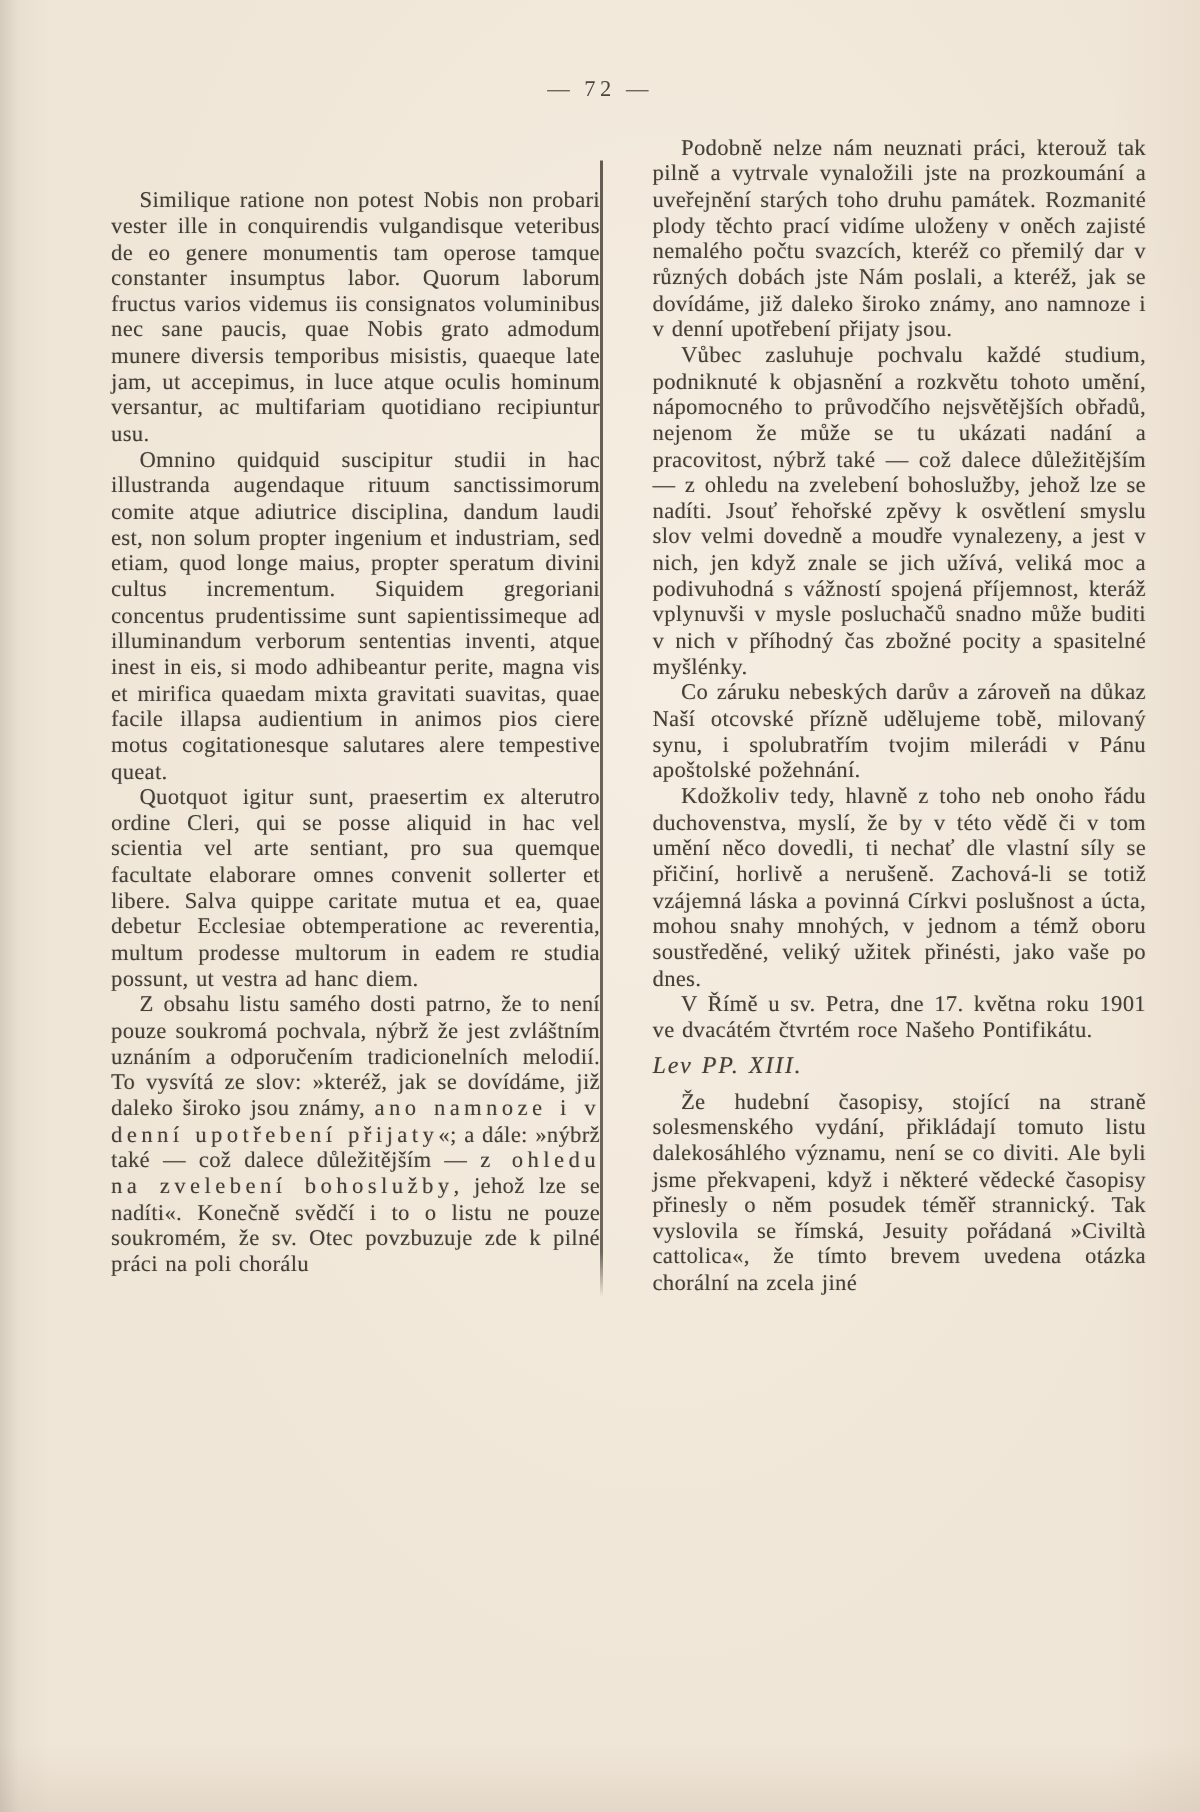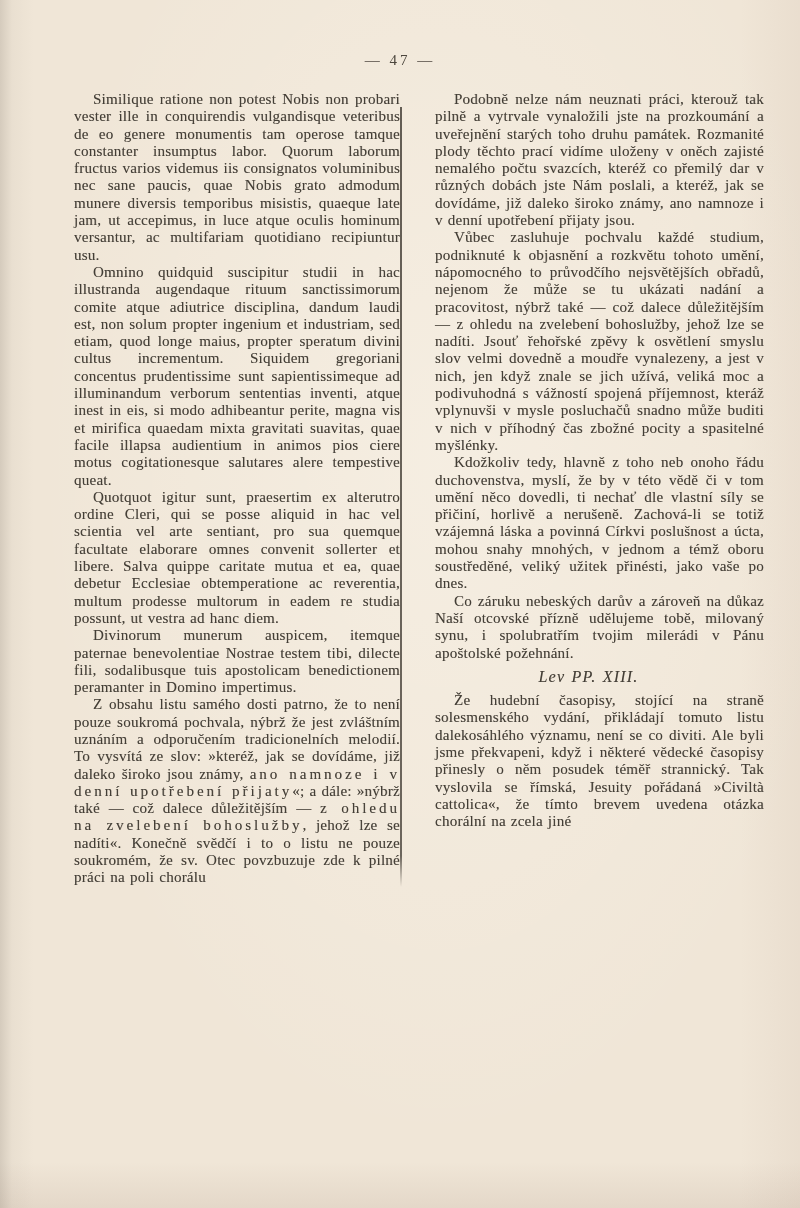--- a/index.html
+++ b/index.html
@@ -41,61 +41,61 @@
     align-items: stretch;
   }
   .col {
     text-align: justify;
     font-size: 15px;
     line-height: 17.3px;
     letter-spacing: 0.25px;
     word-spacing: 1px;
     text-shadow: 0.3px 0.3px 0.6px rgba(66,58,48,0.35);
   }
-  .col-left { width: 326px; }
+  .col-left { width: 326px; margin-top: 35px; }
   .col-right { flex: 1; margin-left: 33px; }
   .divider {
     width: 2px;
     margin-top: 16px;
     background: linear-gradient(to bottom, rgba(74,68,60,0.85) 0%, rgba(74,68,60,0.8) 96%, rgba(74,68,60,0) 100%);
   }
   p { margin: 0; }
   p.indent { text-indent: 19px; }
   .signature {
-    text-align: center;
+    text-align: left;
     font-style: italic;
     font-size: 16px;
     padding-right: 22px;
     margin: 6px 0 7px 0;
     letter-spacing: 1.2px;
   }
   .sp { letter-spacing: 3px; }
 </style>
 </head>
 <body>
 
 <div class="page">
 
-  <div class="page-number">— 47 —</div>
+  <div class="page-number">— 72 —</div>
 
   <div class="columns">
 
     <div class="col col-left">
       <p class="indent">Similique ratione non potest Nobis non probari vester ille in conquirendis vulgandisque veteribus de eo genere monumentis tam operose tamque constanter insumptus labor. Quorum laborum fructus varios videmus iis consignatos voluminibus nec sane paucis, quae Nobis grato admodum munere diversis temporibus misistis, quaeque late jam, ut accepimus, in luce atque oculis hominum versantur, ac multifariam quotidiano recipiuntur usu.</p>
       <p class="indent">Omnino quidquid suscipitur studii in hac illustranda augendaque rituum sanctissimorum comite atque adiutrice disciplina, dandum laudi est, non solum propter ingenium et industriam, sed etiam, quod longe maius, propter speratum divini cultus incrementum. Siquidem gregoriani concentus prudentissime sunt sapientissimeque ad illuminandum verborum sententias inventi, atque inest in eis, si modo adhibeantur perite, magna vis et mirifica quaedam mixta gravitati suavitas, quae facile illapsa audientium in animos pios ciere motus cogitationesque salutares alere tempestive queat.</p>
       <p class="indent">Quotquot igitur sunt, praesertim ex alterutro ordine Cleri, qui se posse aliquid in hac vel scientia vel arte sentiant, pro sua quemque facultate elaborare omnes convenit sollerter et libere. Salva quippe caritate mutua et ea, quae debetur Ecclesiae obtemperatione ac reverentia, multum prodesse multorum in eadem re studia possunt, ut vestra ad hanc diem.</p>
-      <p class="indent">Divinorum munerum auspicem, itemque paternae benevolentiae Nostrae testem tibi, dilecte fili, sodalibusque tuis apostolicam benedictionem peramanter in Domino impertimus.</p>
       <p class="indent"><span>Z obsahu listu samého dosti patrno, že to není pouze soukromá pochvala, nýbrž že jest zvláštním uznáním a odporučením tradicionelních melodií. To vysvítá ze slov: »kteréž, jak se dovídáme, již daleko široko jsou známy, </span><span class="sp">ano namnoze i v denní upotřebení přijaty</span><span>«; a dále: »nýbrž také — což dalece důležitějším — </span><span class="sp">z ohledu na zvelebení bohoslužby</span><span>, jehož lze se nadíti«. Konečně svědčí i to o listu ne pouze soukromém, že sv. Otec povzbuzuje zde k pilné práci na poli chorálu</span></p>
     </div>
 
     <div class="divider"></div>
 
     <div class="col col-right">
       <p class="indent">Podobně nelze nám neuznati práci, kterouž tak pilně a vytrvale vynaložili jste na prozkoumání a uveřejnění starých toho druhu památek. Rozmanité plody těchto prací vidíme uloženy v oněch zajisté nemalého počtu svazcích, kteréž co přemilý dar v různých dobách jste Nám poslali, a kteréž, jak se dovídáme, již daleko široko známy, ano namnoze i v denní upotřebení přijaty jsou.</p>
       <p class="indent">Vůbec zasluhuje pochvalu každé studium, podniknuté k objasnění a rozkvětu tohoto umění, nápomocného to průvodčího nejsvětějších obřadů, nejenom že může se tu ukázati nadání a pracovitost, nýbrž také — což dalece důležitějším — z ohledu na zvelebení bohoslužby, jehož lze se nadíti. Jsouť řehořské zpěvy k osvětlení smyslu slov velmi dovedně a moudře vynalezeny, a jest v nich, jen když znale se jich užívá, veliká moc a podivuhodná s vážností spojená příjemnost, kteráž vplynuvši v mysle posluchačů snadno může buditi v nich v příhodný čas zbožné pocity a spasitelné myšlénky.</p>
+      <p class="indent">Co záruku nebeských darův a zároveň na důkaz Naší otcovské přízně udělujeme tobě, milovaný synu, i spolubratřím tvojim milerádi v Pánu apoštolské požehnání.</p>
       <p class="indent">Kdožkoliv tedy, hlavně z toho neb onoho řádu duchovenstva, myslí, že by v této vědě či v tom umění něco dovedli, ti nechať dle vlastní síly se přičiní, horlivě a nerušeně. Zachová-li se totiž vzájemná láska a povinná Církvi poslušnost a úcta, mohou snahy mnohých, v jednom a témž oboru soustředěné, veliký užitek přinésti, jako vaše po dnes.</p>
-      <p class="indent">Co záruku nebeských darův a zároveň na důkaz Naší otcovské přízně udělujeme tobě, milovaný synu, i spolubratřím tvojim milerádi v Pánu apoštolské požehnání.</p>
+      <p class="indent">V Římě u sv. Petra, dne 17. května roku 1901 ve dvacátém čtvrtém roce Našeho Pontifikátu.</p>
       <p class="signature">Lev PP. XIII.</p>
       <p class="indent">Že hudební časopisy, stojící na straně solesmenského vydání, přikládají tomuto listu dalekosáhlého významu, není se co diviti. Ale byli jsme překvapeni, když i některé vědecké časopisy přinesly o něm posudek téměř strannický. Tak vyslovila se římská, Jesuity pořádaná »Civiltà cattolica«, že tímto brevem uvedena otázka chorální na zcela jiné</p>
     </div>
 
   </div>
 </div>
 
 </body></html>

